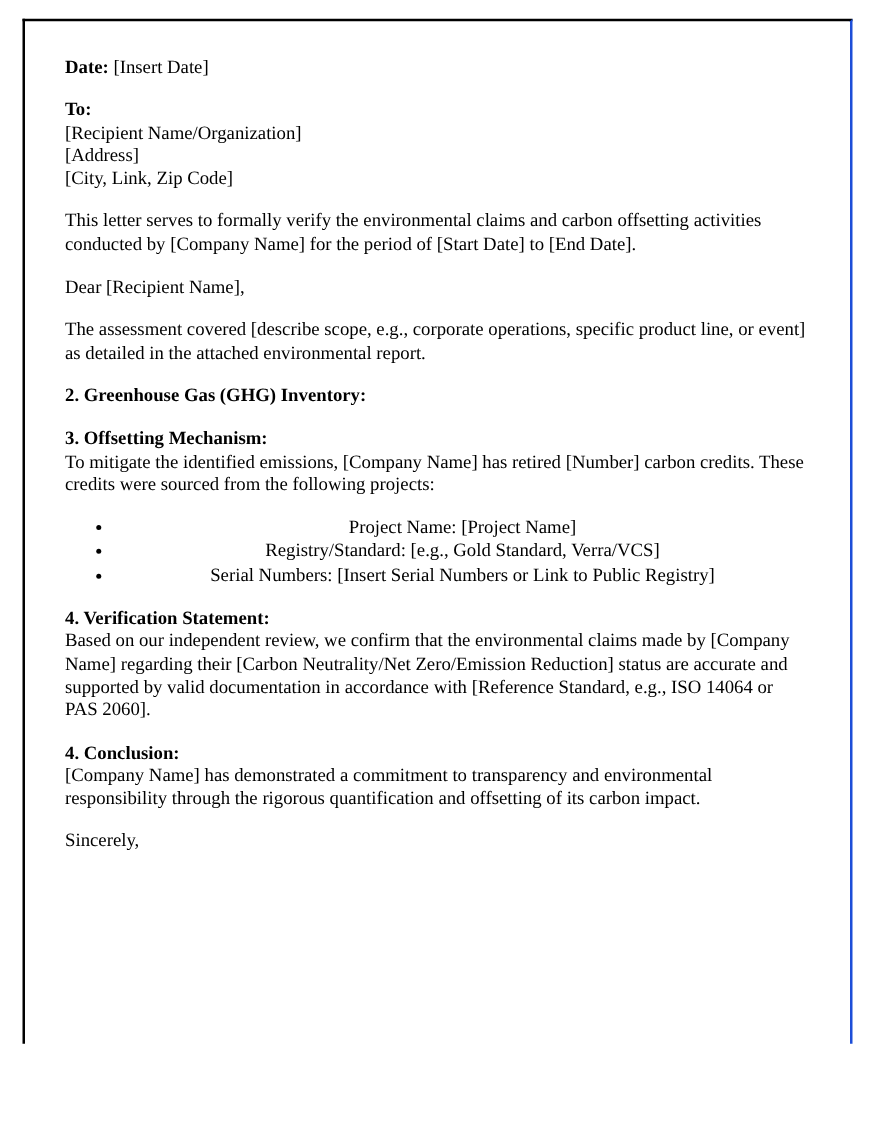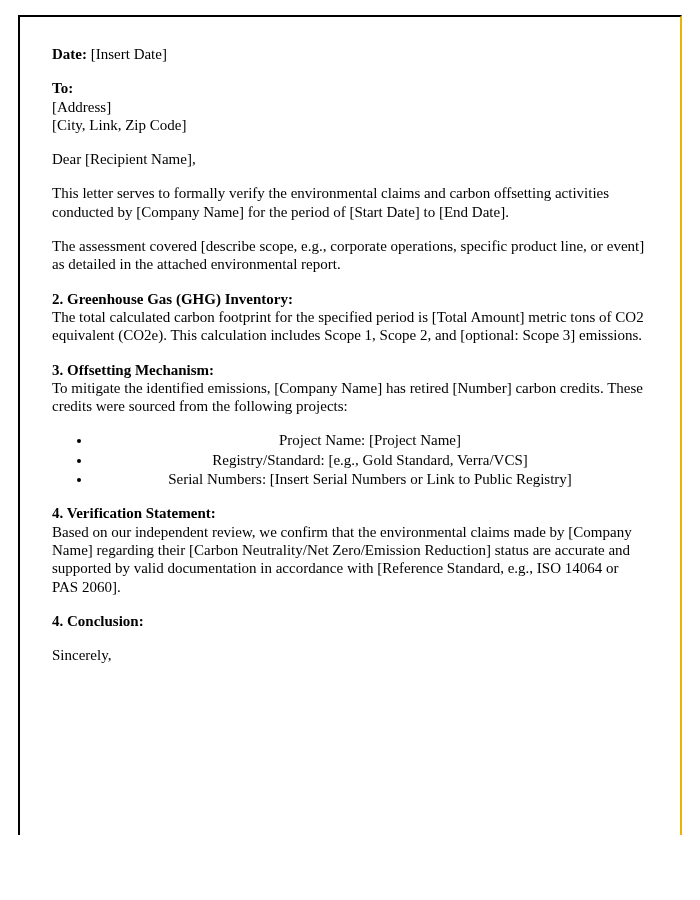--- a/index.html
+++ b/index.html
@@ -17,21 +17,21 @@
     color: #000000;
   }
   .page {
     position: absolute;
     left: 18px;
     top: 15px;
     width: 664px;
     height: 820px;
     border-top: 2px solid #000000;
     border-left: 2px solid #000000;
-    border-right: 2px solid #eab308;
+    border-right: 2px solid #1d4ed8;
     border-bottom: none;
     box-sizing: border-box;
     background: #ffffff;
   }
   .content {
     padding: 28px 32px 0 32px;
     font-size: 15px;
     line-height: 1.22;
   }
   .block {
@@ -62,60 +62,61 @@
 <div class="canvas">
   <div class="page">
     <div class="content">
 
       <div class="block">
         <p><span class="bold">Date:</span><span> [Insert Date]</span></p>
       </div>
 
       <div class="block">
         <p class="bold">To:</p>
+        <p class="addr-line">[Recipient Name/Organization]</p>
         <p class="addr-line">[Address]</p>
         <p class="addr-line">[City, Link, Zip Code]</p>
       </div>
 
 
       <div class="block">
-        <p>Dear [Recipient Name],</p>
+        <p>This letter serves to formally verify the environmental claims and carbon offsetting activities conducted by [Company Name] for the period of [Start Date] to [End Date].</p>
       </div>
 
       <div class="block">
-        <p>This letter serves to formally verify the environmental claims and carbon offsetting activities conducted by [Company Name] for the period of [Start Date] to [End Date].</p>
+        <p>Dear [Recipient Name],</p>
       </div>
 
       <div class="block">
         <p>The assessment covered [describe scope, e.g., corporate operations, specific product line, or event] as detailed in the attached environmental report.</p>
       </div>
 
       <div class="block">
         <p class="bold">2. Greenhouse Gas (GHG) Inventory:</p>
-        <p>The total calculated carbon footprint for the specified period is [Total Amount] metric tons of CO2 equivalent (CO2e). This calculation includes Scope 1, Scope 2, and [optional: Scope 3] emissions.</p>
       </div>
 
       <div class="block">
         <p class="bold">3. Offsetting Mechanism:</p>
         <p>To mitigate the identified emissions, [Company Name] has retired [Number] carbon credits. These credits were sourced from the following projects:</p>
       </div>
 
       <ul class="bullet-list">
         <li>Project Name: [Project Name]</li>
         <li>Registry/Standard: [e.g., Gold Standard, Verra/VCS]</li>
         <li>Serial Numbers: [Insert Serial Numbers or Link to Public Registry]</li>
       </ul>
 
       <div class="block">
         <p class="bold">4. Verification Statement:</p>
         <p>Based on our independent review, we confirm that the environmental claims made by [Company Name] regarding their [Carbon Neutrality/Net Zero/Emission Reduction] status are accurate and supported by valid documentation in accordance with [Reference Standard, e.g., ISO 14064 or PAS 2060].</p>
       </div>
 
       <div class="block">
         <p class="bold">4. Conclusion:</p>
+        <p>[Company Name] has demonstrated a commitment to transparency and environmental responsibility through the rigorous quantification and offsetting of its carbon impact.</p>
       </div>
 
       <div class="block">
         <p>Sincerely,</p>
       </div>
 
     </div>
   </div>
 </div>
 

